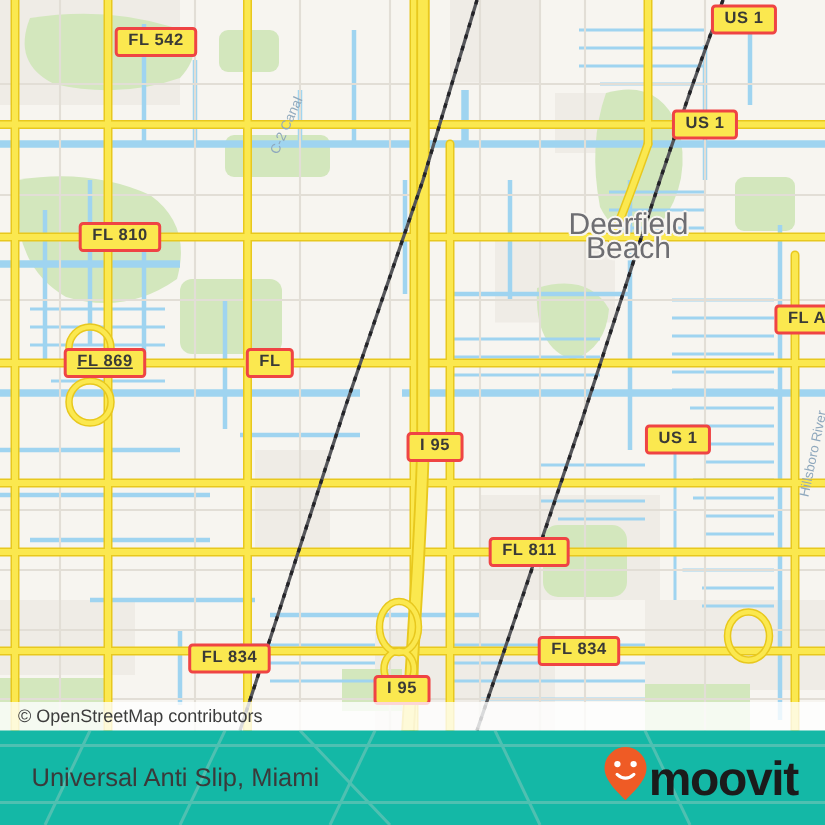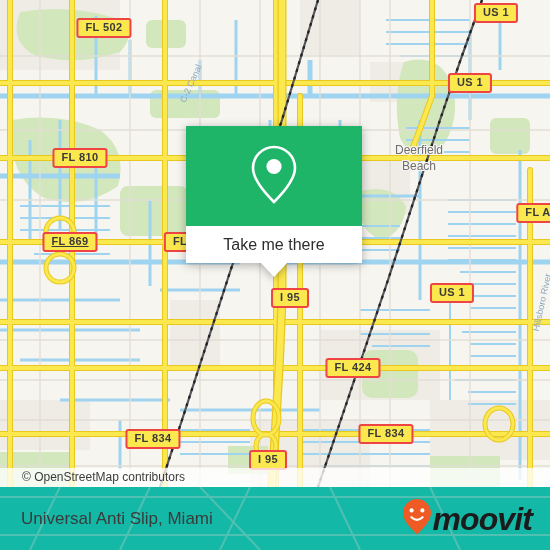--- a/index.html
+++ b/index.html
@@ -44,21 +44,21 @@
     line-height: 11px;
     white-space: nowrap;
     box-sizing: border-box;
     transform: translate(-50%, -50%);
   }
 
   
   .place-label {
     position: absolute;
     color: #6e6e72;
-    font-size: 12px;
+    font-size: 20px;
     line-height: 16px;
     text-align: center;
     white-space: pre;
     text-shadow:
       1.4px 0 #f7f5f0, -1.4px 0 #f7f5f0,
       0 1.4px #f7f5f0, 0 -1.4px #f7f5f0,
       1px 1px #f7f5f0, -1px -1px #f7f5f0,
       1px -1px #f7f5f0, -1px 1px #f7f5f0;
     transform: translate(-50%, -50%);
   }
@@ -74,21 +74,21 @@
   .attribution {
     position: absolute;
     left: 0;
     bottom: 0;
     width: 550px;
     height: 19px;
     background: rgba(255,255,255,0.78);
     color: #3c3c3c;
     font-size: 12px;
     line-height: 19px;
-    padding-left: 22px;
+    padding-left: 12px;
     box-sizing: border-box;
     white-space: nowrap;
   }
 
   
   .popup {
     position: absolute;
     left: 186px;
     top: 126px;
     width: 176px;
@@ -151,21 +151,20 @@
     display: flex;
     align-items: center;
     gap: 1px;
   }
   .logo-word {
     color: #1b1b1b;
     font-size: 32px;
     font-weight: bold;
     letter-spacing: -0.9px;
     line-height: 32px;
-    font-style: italic;
   }
 </style>
 </head>
 <body>
 
 <div id="app">
 
   <div class="map">
 
     <svg class="map-svg" width="550" height="487" viewBox="0 0 550 487">
@@ -366,52 +365,40 @@
           <path d="M482,0 Q460,60 440,120 Q414,200 388,280 Q360,364 332,446 L318,487"></path>
         </g>
         <g stroke="#232327" stroke-width="2.2" stroke-dasharray="3 5" fill="none">
           <path d="M318,0 Q300,60 282,120 Q256,196 230,272 Q206,346 182,420 L160,487"></path>
           <path d="M482,0 Q460,60 440,120 Q414,200 388,280 Q360,364 332,446 L318,487"></path>
         </g>
 
       </g>
     </svg>
 
-    <div class="shield" style="left:104px; top:28px;">FL 502</div>
+    <div class="shield" style="left:104px; top:28px;">FL 542</div>
     <div class="shield" style="left:496px; top:13px;">US 1</div>
     <div class="shield" style="left:470px; top:83px;">US 1</div>
     <div class="shield" style="left:80px;  top:158px;text-align:center;">FL 810</div>
     <div class="shield" style="left:538px; top:213px;">FL A</div>
     <div class="shield" style="left:70px;  top:242px;text-decoration:underline;">FL 869</div>
     <div class="shield" style="left:180px; top:242px;">FL</div>
     <div class="shield" style="left:290px; top:298px;">I 95</div>
     <div class="shield" style="left:452px; top:293px;">US 1</div>
-    <div class="shield" style="left:353px; top:368px;">FL 424</div>
+    <div class="shield" style="left:353px; top:368px;">FL 811</div>
     <div class="shield" style="left:153px; top:439px;">FL 834</div>
     <div class="shield" style="left:386px; top:434px;">FL 834</div>
     <div class="shield" style="left:268px; top:460px;">I 95</div>
 
     <div class="place-label" style="left:419px; top:158px;">Deerfield
 Beach</div>
 
     <div class="water-label" style="left:178px; top:100px; transform:rotate(-66deg);">C-2 Canal</div>
     <div class="water-label" style="left:531px; top:330px; transform:rotate(-78deg);">Hillsboro River</div>
 
-    <div class="popup">
-      <div class="popup-green">
-        <span>
-          <svg width="52" height="64" viewBox="0 0 52 64" fill="none">
-            <path d="M26 5 C14.4 5 5 14.4 5 26 C5 38.5 20 54 26 60 C32 54 47 38.5 47 26 C47 14.4 37.6 5 26 5 Z" stroke="#ffffff" stroke-width="2.6" fill="none"></path>
-            <circle cx="26" cy="24.5" r="7.6" fill="#ffffff"></circle>
-          </svg>
-        </span>
-      </div>
-      <div class="popup-label">Take me there</div>
-      <div class="popup-tail"></div>
-    </div>
 
     <div class="attribution">© OpenStreetMap contributors</div>
   </div>
 
   <div class="footer">
     <svg class="footer-ghost" width="550" height="63" viewBox="0 0 550 63">
       <g stroke="#d8d4cc" stroke-width="2" fill="none">
         <path d="M0,10 L550,10"></path>
         <path d="M0,48 L550,48"></path>
         <path d="M60,0 L30,63"></path>

